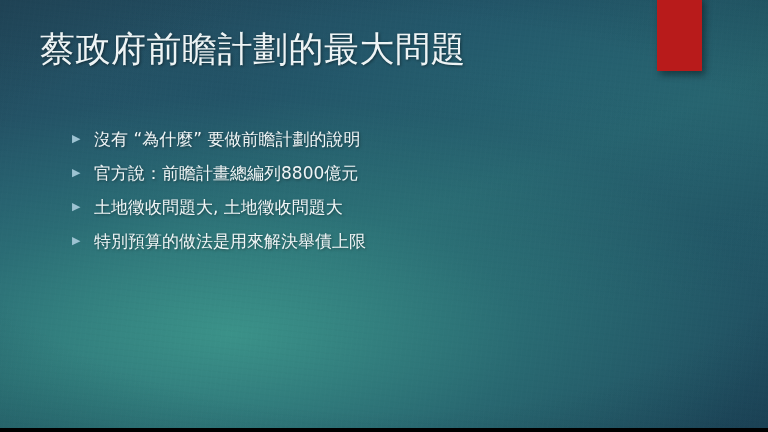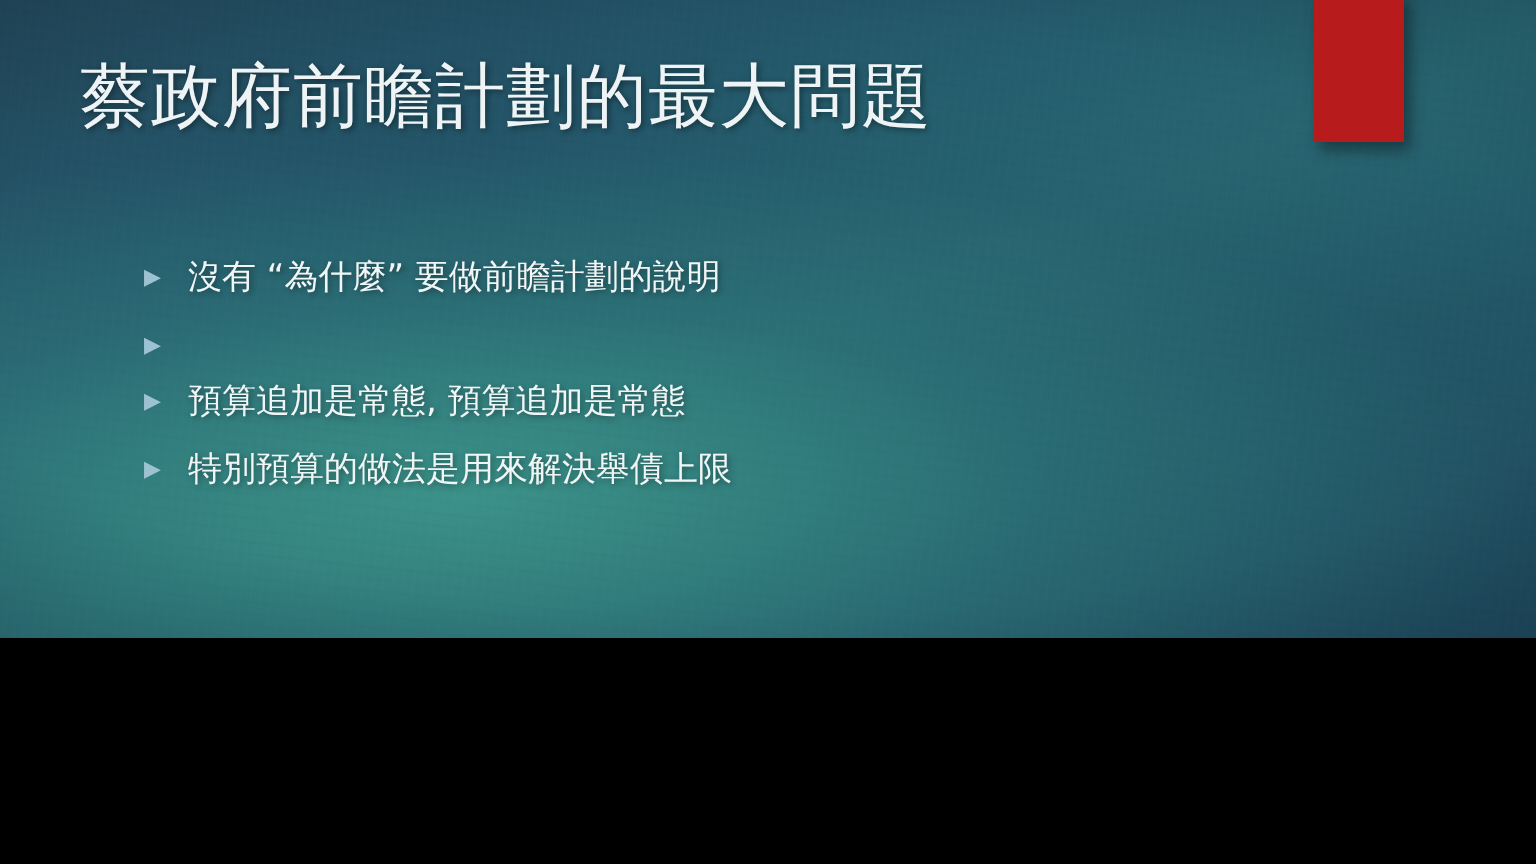--- a/index.html
+++ b/index.html
@@ -3,21 +3,21 @@
 <meta charset="utf-8">
 <style>
   html, body {
     margin: 0;
     padding: 0;
     background: #000;
   }
   #slide {
     position: relative;
     width: 768px;
-    height: 319px;
+    height: 428px;
     overflow: hidden;
     font-family: "DejaVu Sans", "Liberation Sans", sans-serif;
     background-color: #0f172a;
   }
   
   .bg-base {
     position: absolute;
     inset: 0;
     background:
       radial-gradient(120% 95% at 30% 78%, rgba(60,148,138,0.95) 0%, rgba(47,122,124,0.55) 32%, rgba(36,90,106,0.18) 58%, rgba(30,72,92,0) 76%),
@@ -108,26 +108,27 @@
   <div class="body-list">
 
     <div class="bullet-row">
       <span class="bullet-marker">▶</span>
       <span class="bullet-body">沒有 “為什麼” 要做前瞻計劃的說明</span>
     </div>
 
     <div class="bullet-row">
       <span class="bullet-marker">▶</span>
       <span class="bullet-body">
+        <span>官方說：前瞻計畫總編列8800億元</span>
       </span>
     </div>
 
     <div class="bullet-row">
       <span class="bullet-marker">▶</span>
-      <span class="bullet-body">預算追加是常態, 預算追加是常態</span>
+      <span class="bullet-body">土地徵收問題大, 土地徵收問題大</span>
     </div>
 
     <div class="bullet-row">
       <span class="bullet-marker">▶</span>
       <span class="bullet-body">特別預算的做法是用來解決舉債上限</span>
     </div>
 
   </div>
 </div>
 

